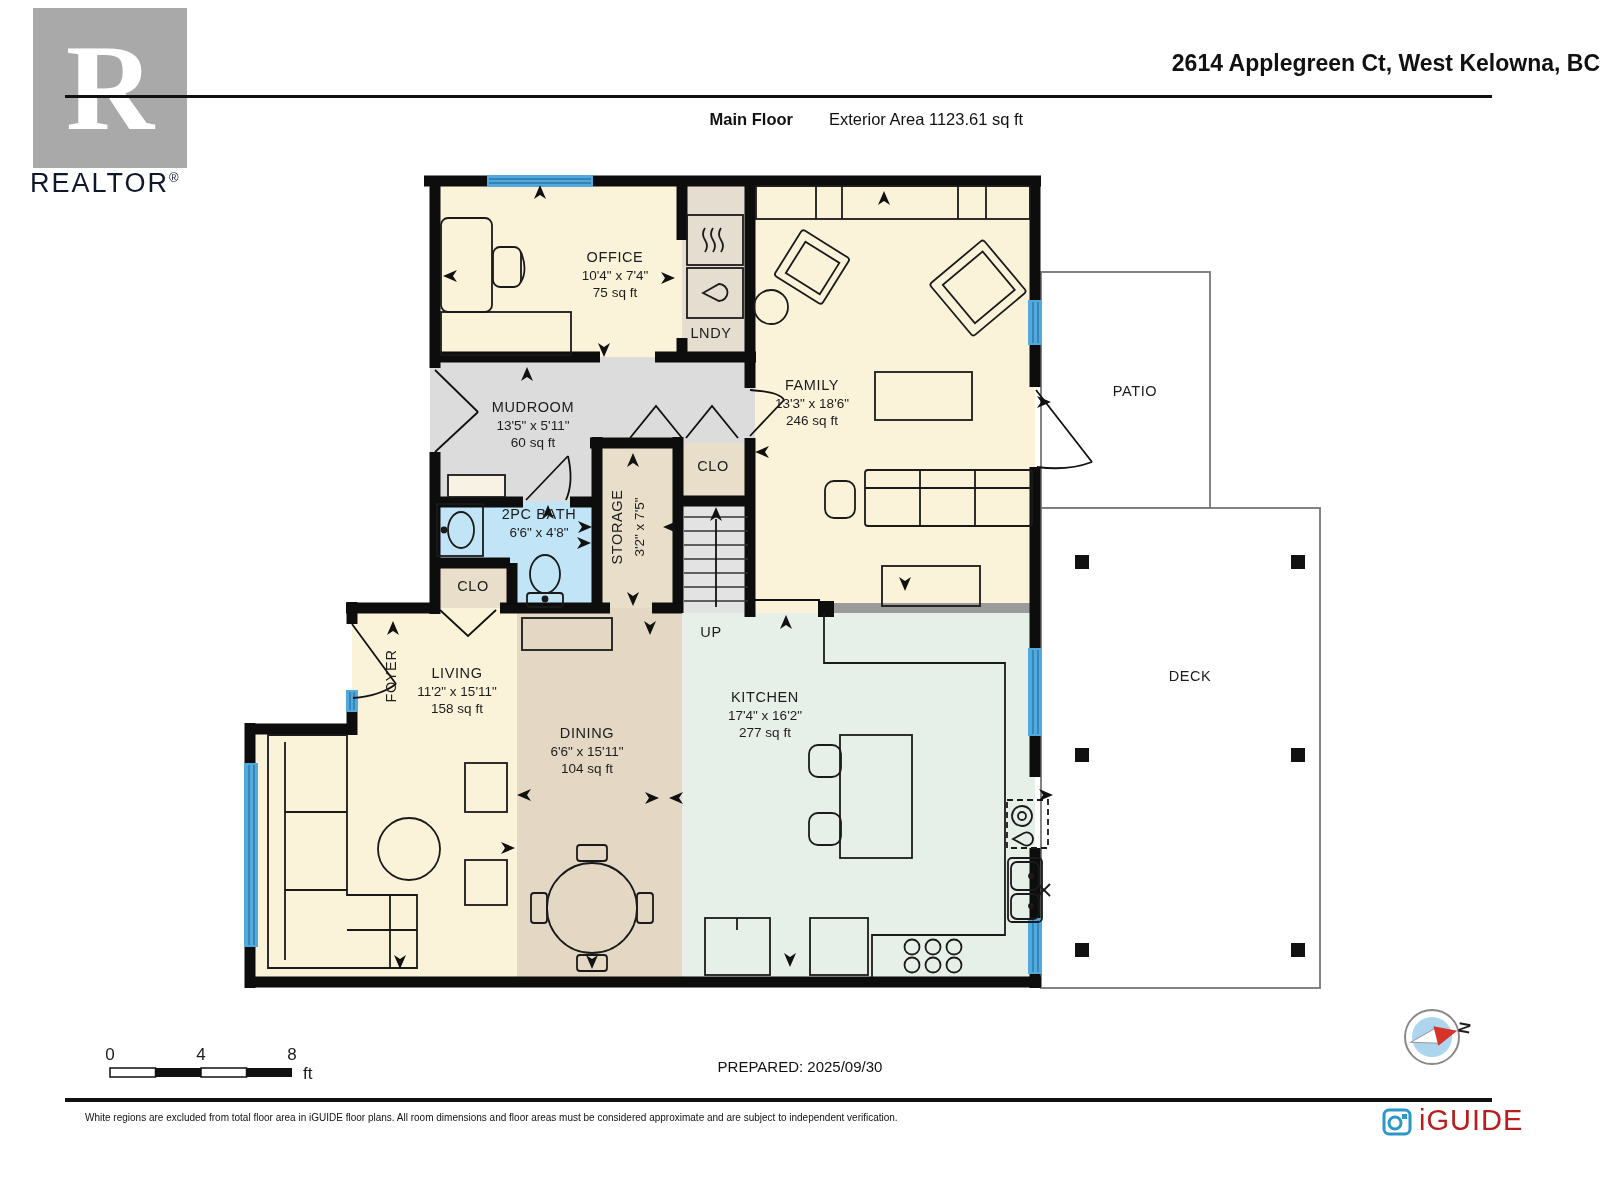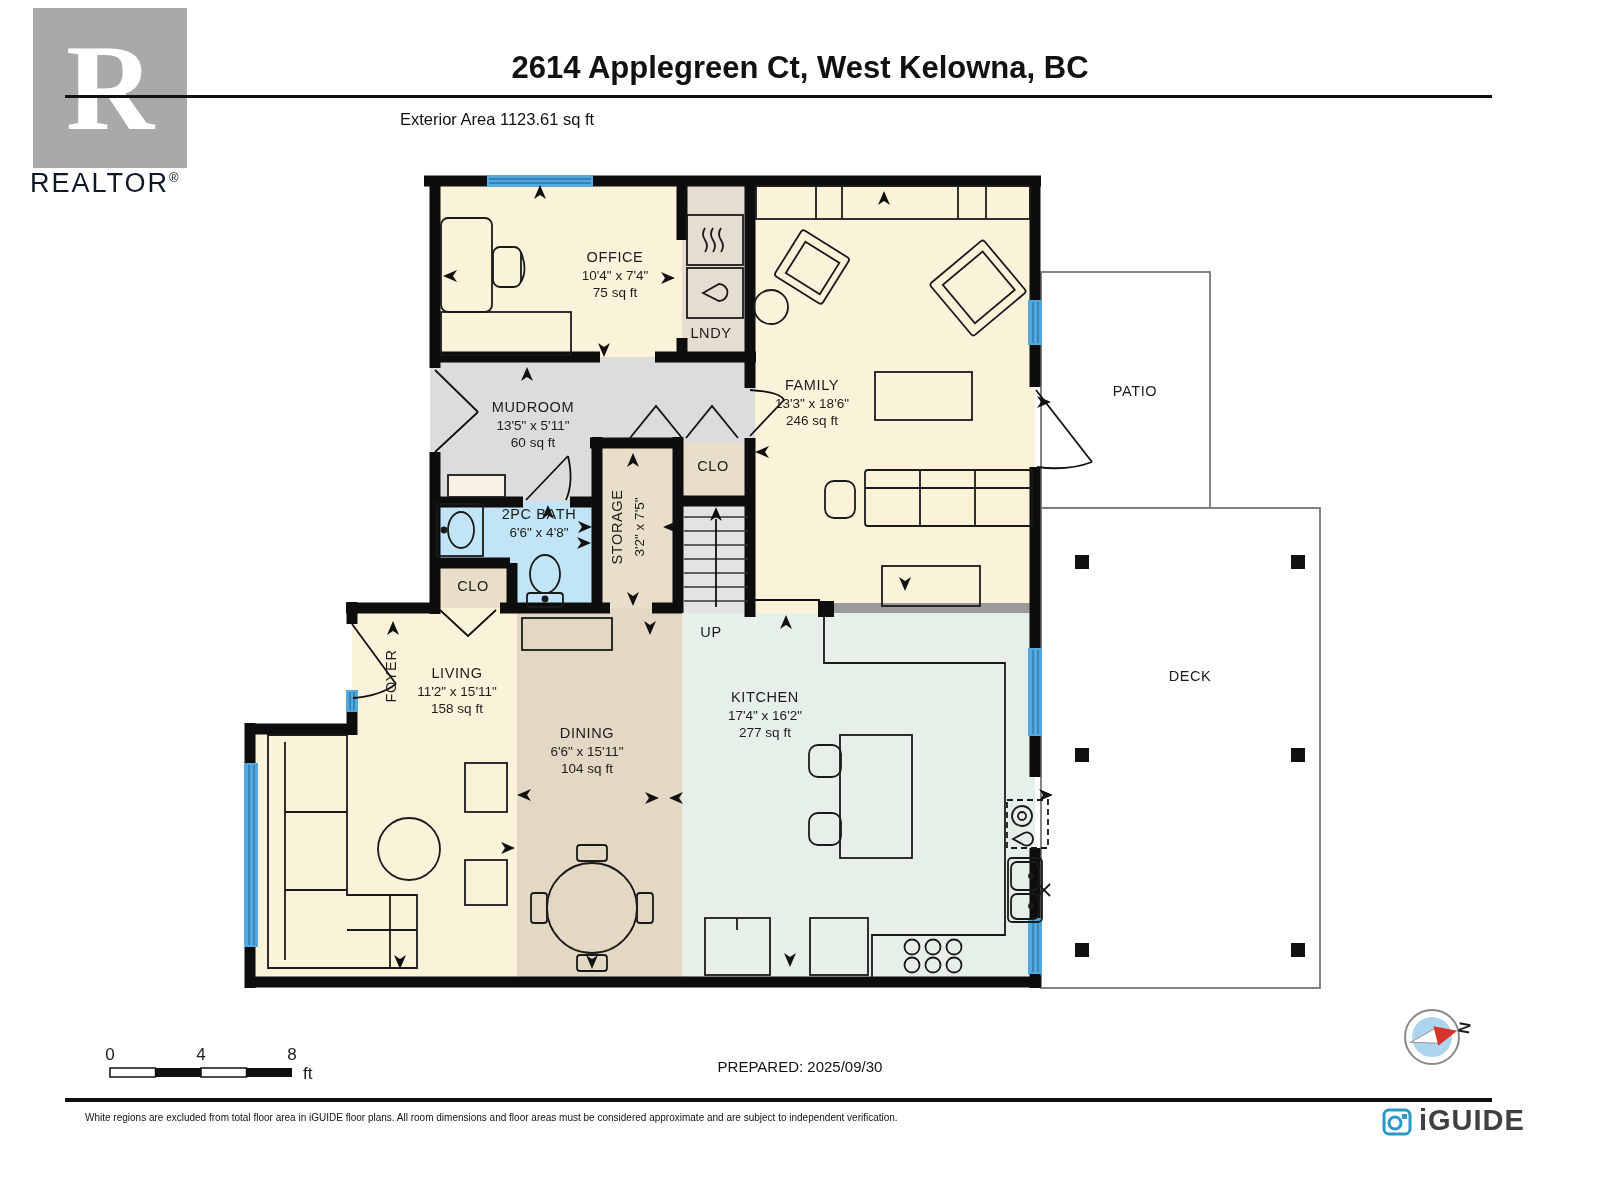--- a/index.html
+++ b/index.html
@@ -7,48 +7,49 @@
        font-family:"Liberation Sans", sans-serif;color:#111;}
   .abs{position:absolute;}
   
   #realtor-block{left:33px;top:8px;width:154px;height:160px;background:#a9a9a9;
     display:flex;align-items:center;justify-content:center;}
   #realtor-block .r{font-family:"Liberation Serif", serif;font-weight:bold;
     font-size:122px;color:#ffffff;line-height:1;}
   #realtor-word{left:30px;top:168px;width:190px;font-size:27px;color:#0f172a;
     letter-spacing:2px;}
   #realtor-word sup{font-size:13px;}
-  #page-title{left:0;right:0;top:50px;text-align:center;font-size:31px;font-weight:bold;}
+  #page-title{left:0;right:0;top:50px;text-align:right;font-size:23px;font-weight:bold;}
   #title-rule{left:65px;top:95px;width:1427px;height:3px;background:#111;}
   #subtitle{left:400px;top:107px;width:800px;font-size:16.5px;line-height:25px;}
   #subtitle .row{display:flex;}
   #subtitle .lbl{width:393px;text-align:right;font-weight:bold;padding-right:16px;}
-  #subtitle .val{text-align:left;}
+  #subtitle .val{text-align:left;margin-left:20px;}
   
   #prepared{left:0;right:0;top:1058px;text-align:center;font-size:15px;font-weight:400;}
   #footer-rule{left:65px;top:1098px;width:1427px;height:4px;background:#111;}
   #disclaimer{left:85px;top:1112px;width:1180px;font-size:10px;}
   #iguide{left:1382px;top:1104px;display:flex;align-items:center;gap:5px;}
-  #iguide .brand{font-size:29px;font-weight:bold;color:#404040;letter-spacing:1px;text-align:center;}
+  #iguide .brand{font-size:29px;font-weight:normal;color:#b91c1c;letter-spacing:1px;text-align:center;}
   svg text{font-family:"Liberation Sans", sans-serif;fill:#1c1c1c;}
   .room-name{font-size:14.5px;letter-spacing:0.6px;}
   .room-dim{font-size:13.5px;}
 </style>
 </head>
 <body>
 
 <div class="abs" id="realtor-block">
   <span class="r">R</span>
 </div>
 <div class="abs" id="realtor-word"><span>REALTOR</span><sup>®</sup></div>
 
 <div class="abs" id="page-title">2614 Applegreen Ct, West Kelowna, BC</div>
 <div class="abs" id="title-rule"></div>
 <div class="abs" id="subtitle">
   <div class="row">
+    <div class="lbl">Main Floor</div>
     <div class="val">Exterior Area 1123.61 sq ft</div>
   </div>
 </div>
 
 <svg class="abs" style="left:0;top:0;" width="1600" height="1200" viewBox="0 0 1600 1200">
 
   <g>
     <rect x="430" y="181" width="252" height="176" fill="#faf3da"></rect>
     <rect x="682" y="181" width="73" height="176" fill="#e5ddcf"></rect>
     <rect x="750" y="181" width="285" height="436" fill="#faf3da"></rect>

